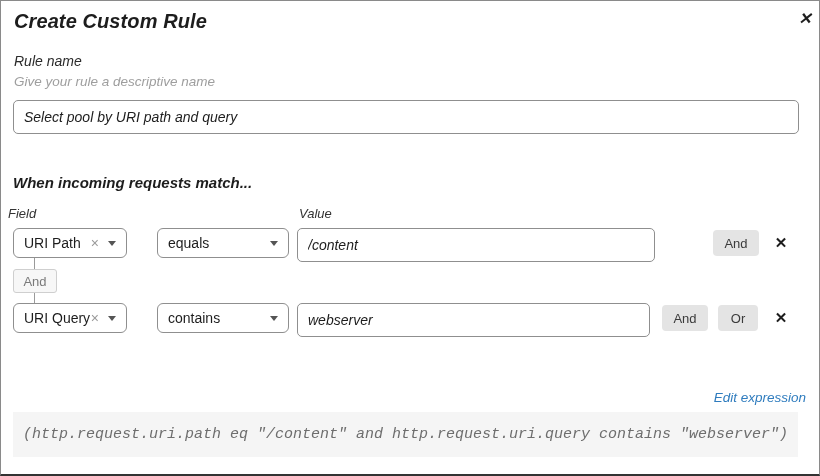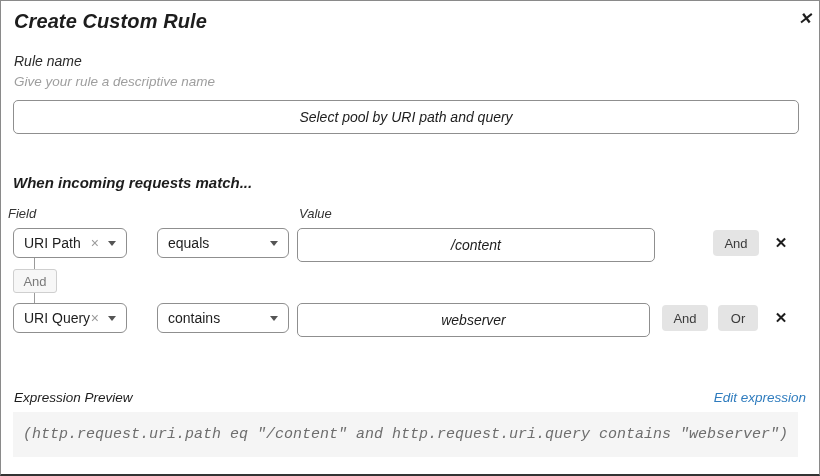--- a/index.html
+++ b/index.html
@@ -37,21 +37,20 @@
 
   .text-input {
     height: 30px;
     border: 1px solid #8f8f8f;
     border-radius: 5px;
     background: #fff;
     font-family: "Liberation Sans", sans-serif;
     font-size: 14px; color: #1d1d1d;
     padding: 16px 10px;
     outline: none;
-    text-align: center;
   }
   .rule-name-input { left: 12px; top: 99px; width: 786px; }
 
   .section-title {
     left: 12px; top: 173px;
     font-size: 15px; font-weight: 700; color: #1d1d1d;
   }
 
   .col-label { top: 205px; font-size: 13px; color: #333; }
   .col-field { left: 7px; }
@@ -197,19 +196,18 @@
     <div class="dropdown dd-operator">
       <span class="dd-text">contains</span>
       <span class="chevron"></span>
     </div>
     <input class="abs text-input val-input-2" type="text" value="webserver" style="">
     <button class="gray-btn btn-and-2">And</button>
     <button class="gray-btn btn-or-2">Or</button>
     <div class="delete-x">✕</div>
   </div>
 
-  <div class="abs expr-label">Expression Preview</div>
   <a class="abs edit-link">Edit expression</a>
   <div class="abs code-block">
     <span>(http.request.uri.path eq "/content" and http.request.uri.query contains "webserver")</span>
   </div>
 
 </div>
 
 </body></html>

